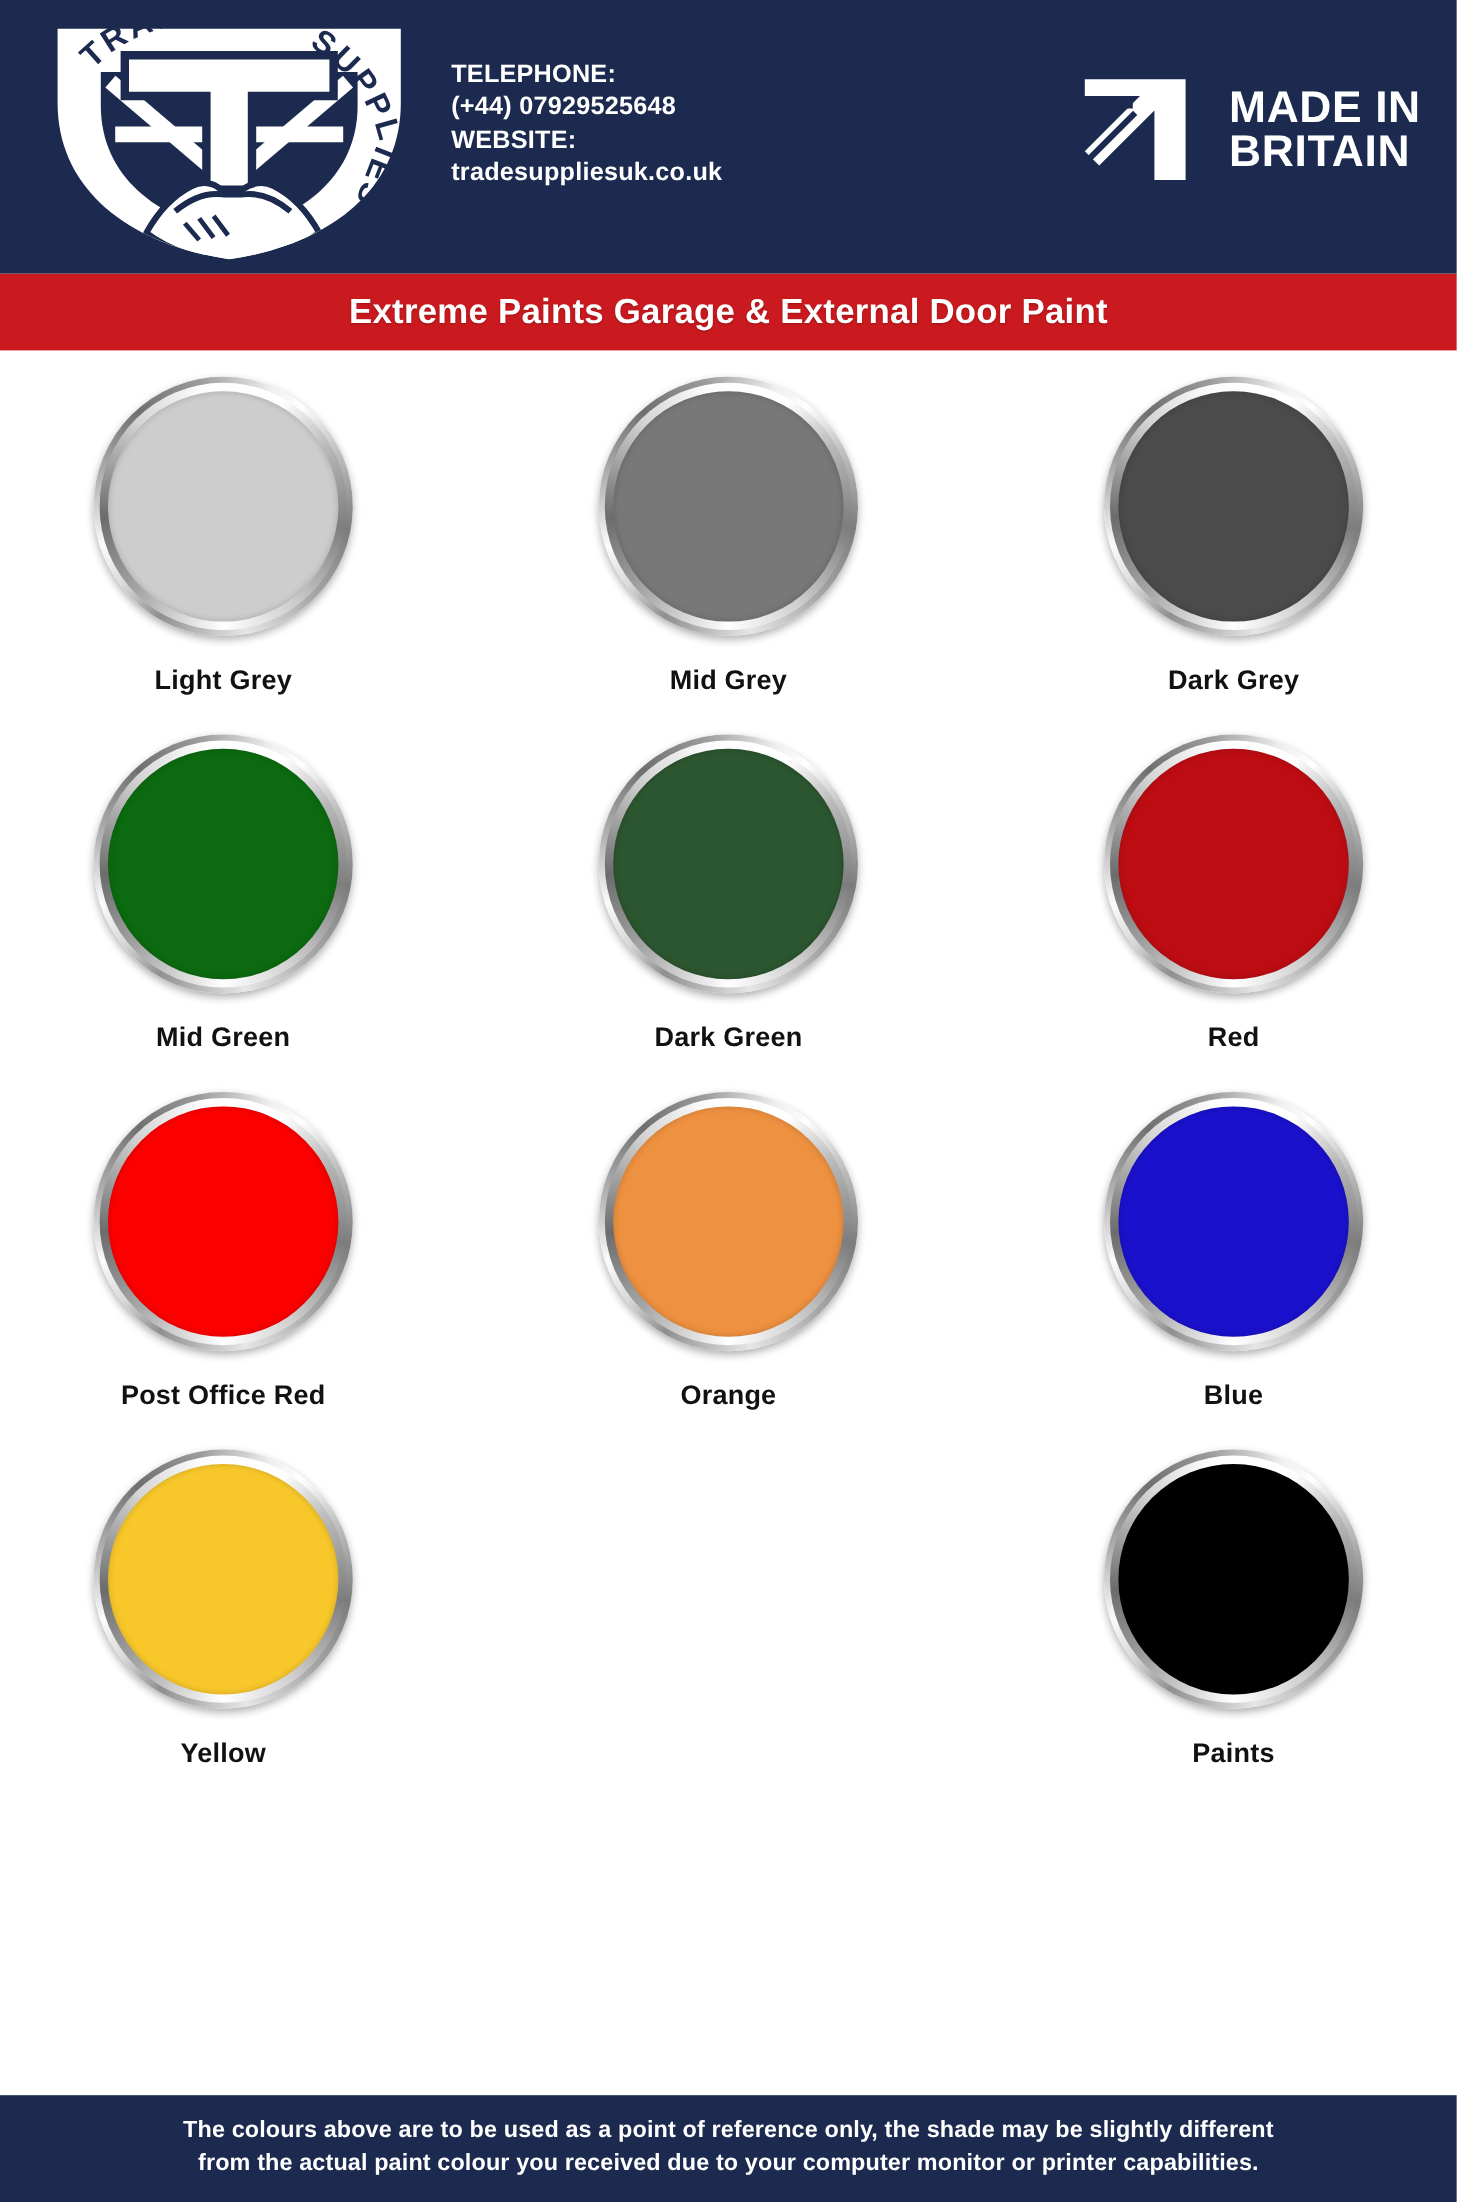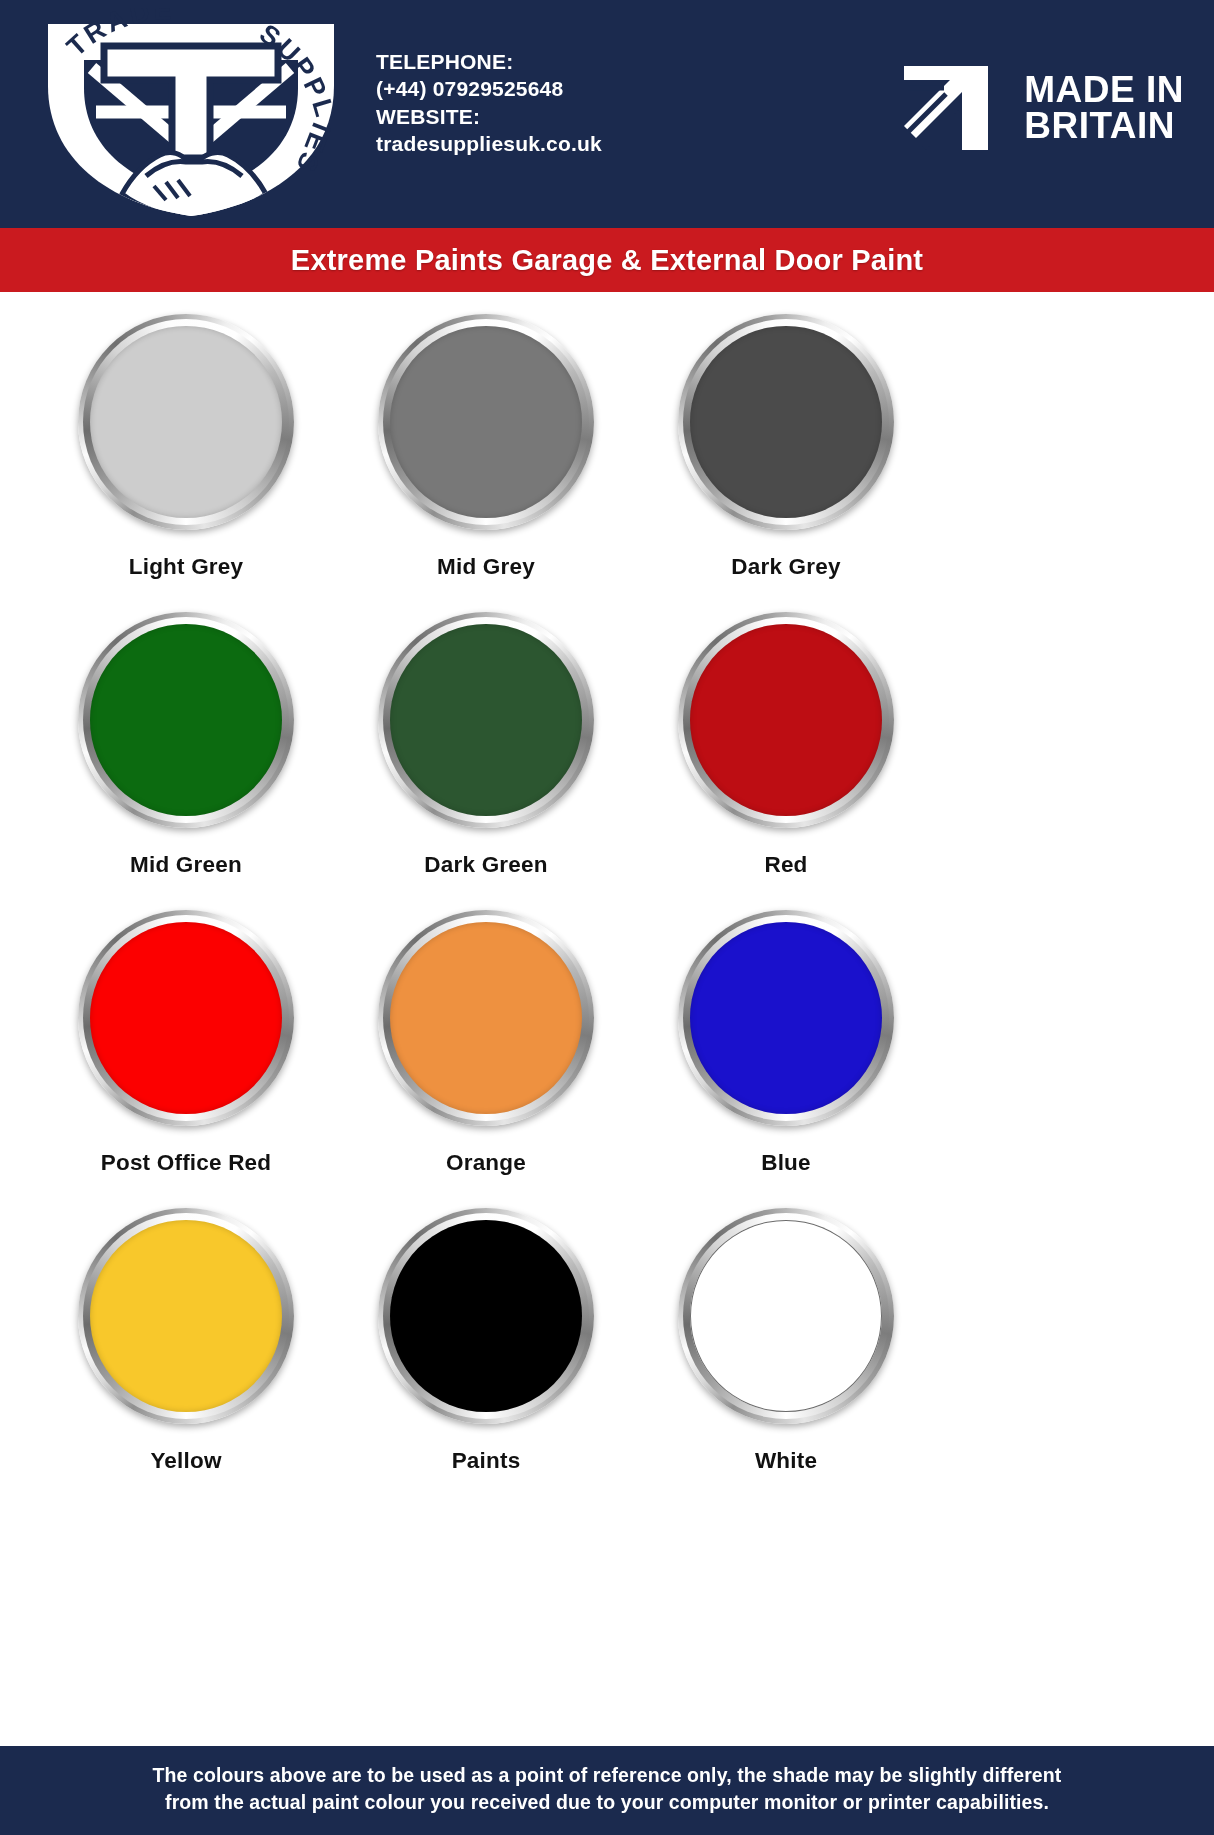--- a/index.html
+++ b/index.html
@@ -85,21 +85,21 @@
     text-shadow: 0 1px 2px rgba(0,0,0,.25);
   }
 
   
   .grid {
     padding: 22px 36px 0 36px;
     box-sizing: border-box;
   }
   .row {
     display: flex;
-    justify-content: flex-start;
+    justify-content: space-between;
     align-items: flex-start;
     height: 298px;
   }
   .cell {
     width: 300px;
     display: flex;
     flex-direction: column;
     align-items: center;
   }
 
@@ -337,26 +337,20 @@
         <div class="disc" style="background: rgb(248, 200, 43);"></div>
       </div>
       <div class="swatch-label">Yellow</div>
     </div>
     <div class="cell">
       <div class="tin">
         <div class="disc" style="background: rgb(0, 0, 0);"></div>
       </div>
       <div class="swatch-label">Paints</div>
     </div>
-    <div class="cell">
-      <div class="tin">
-        <div class="disc outline" style="background: rgb(255, 255, 255);"></div>
-      </div>
-      <div class="swatch-label">White</div>
-    </div>
   </div>
 
 </div>
 
 <div class="footer" style="background: rgb(27, 42, 78);">
   <div class="footer-line">The colours above are to be used as a point of reference only, the shade may be slightly different</div>
   <div class="footer-line">from the actual paint colour you received due to your computer monitor or printer capabilities.</div>
 </div>
 
 </body></html>

